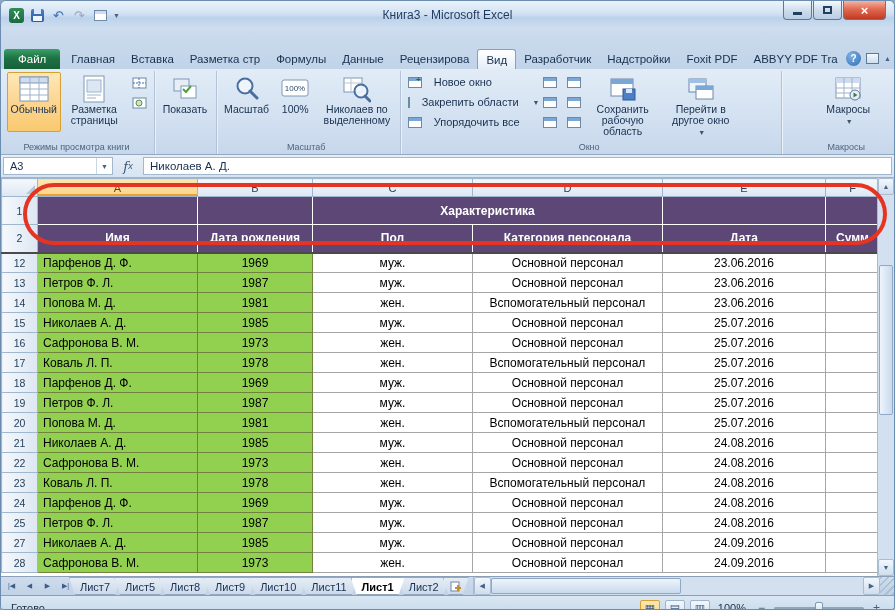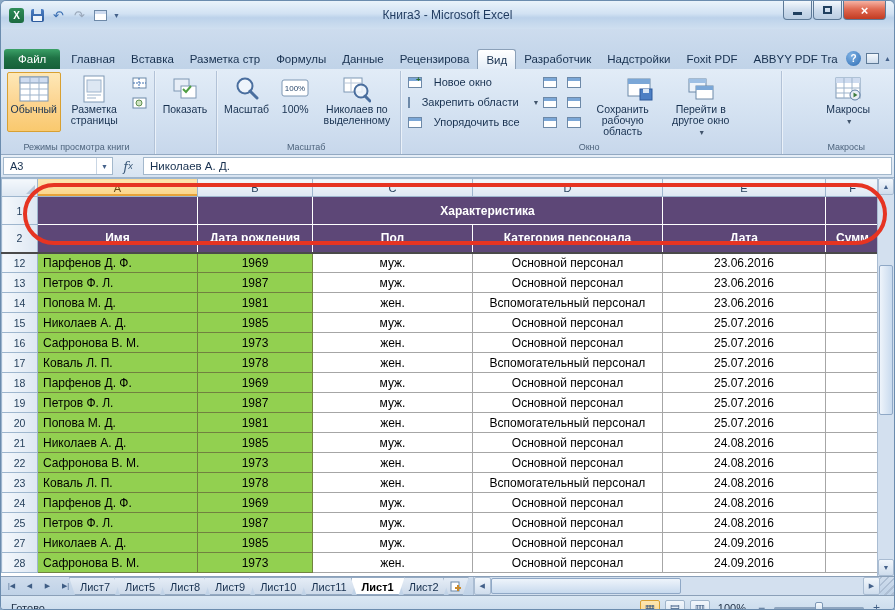--- a/index.html
+++ b/index.html
@@ -322,21 +322,21 @@
           <span class="minibtn">
               <span class="win"></span>
             </span>
           <span class="minibtn">
               <span class="win"></span>
             </span>
           <span class="minibtn">
               <span class="win"></span>
             </span>
         </div>
-        <div class="bigbtn" style="width:72px;align-items:flex-end;">
+        <div class="bigbtn" style="width:72px;">
           <span class="icon32">
             <svg width="28" height="26">
                 <rect x="2" y="3" width="22" height="17" fill="#fff" stroke="#6d89a8"></rect>
                 <rect x="2" y="3" width="22" height="5" fill="#7ba7d7"></rect>
                 <rect x="14" y="13" width="12" height="11" fill="#4c7fc4" stroke="#2c5a9c"></rect>
                 <rect x="17" y="13" width="6" height="4" fill="#d8e6f5"></rect>
               </svg>
           </span>
           <span>Сохранить рабочую область</span>
         </div>

